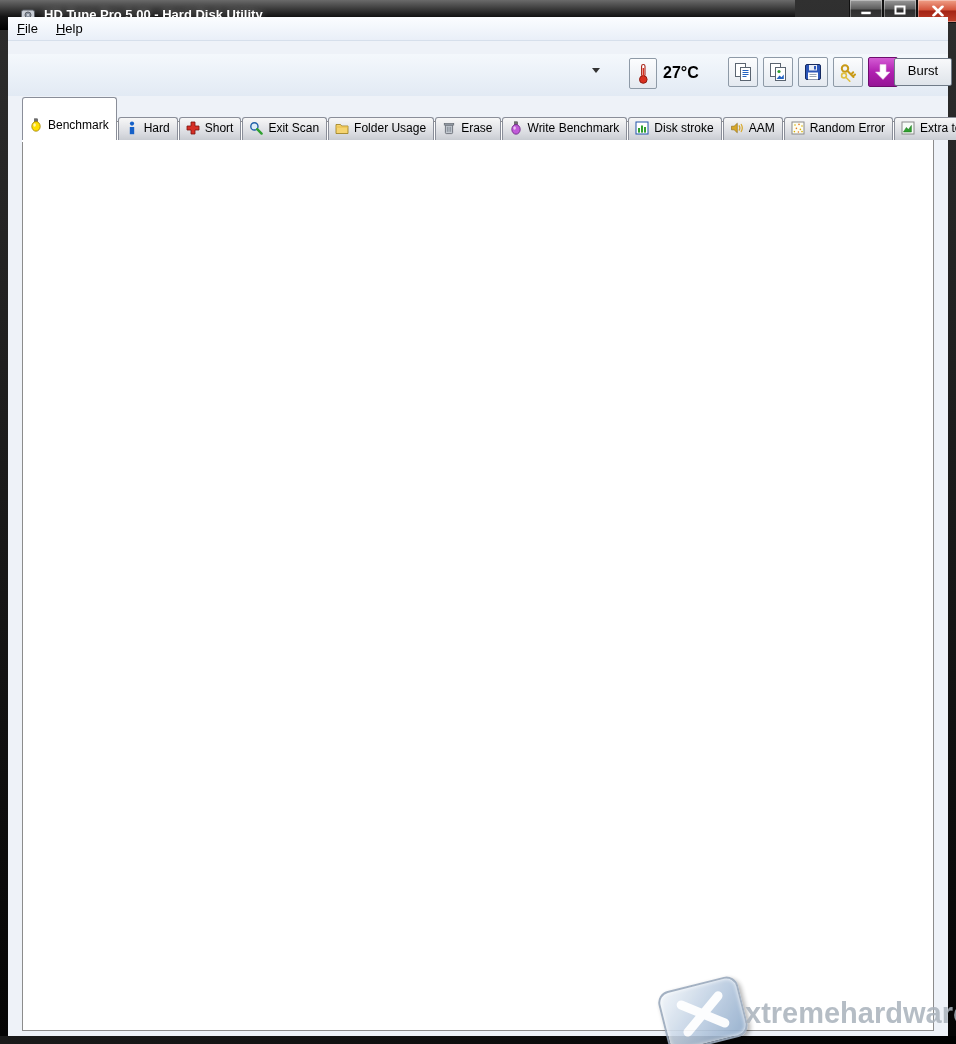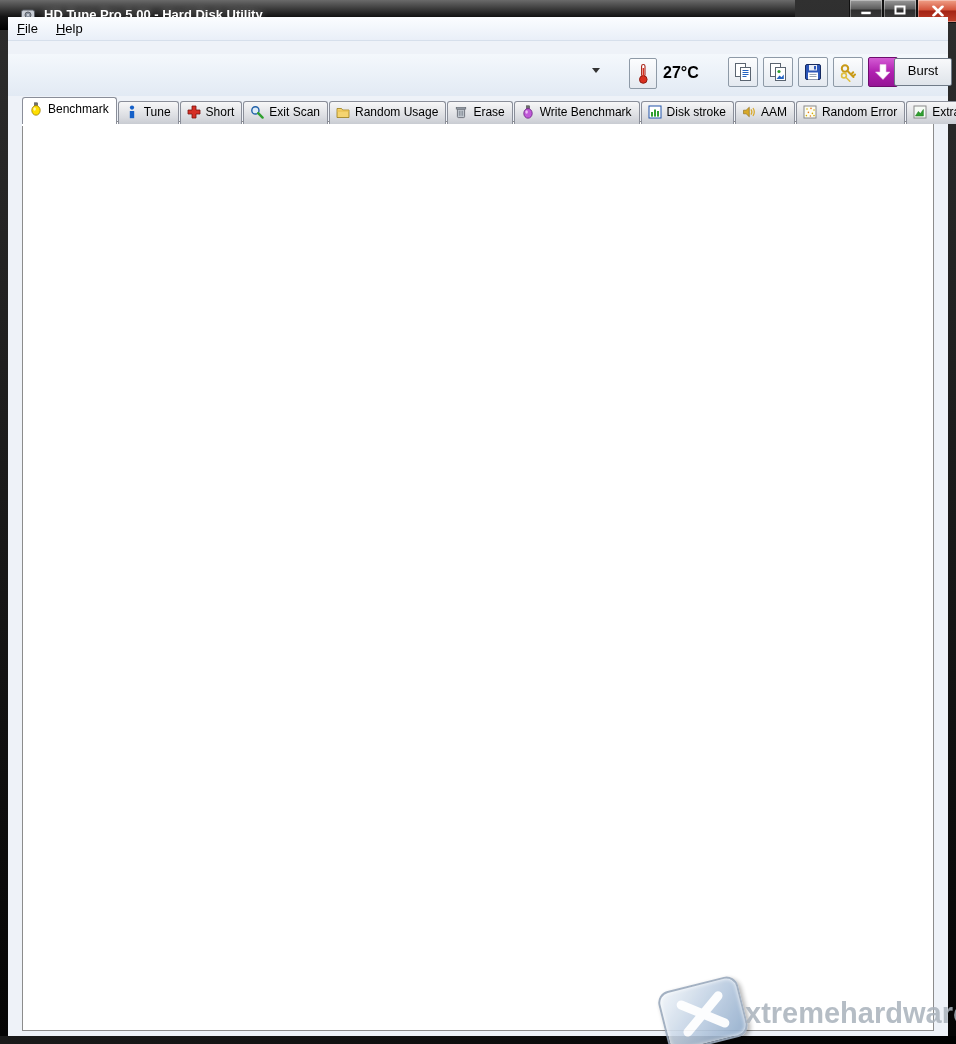--- a/index.html
+++ b/index.html
@@ -45,21 +45,21 @@
   .tbtn.magenta{background:linear-gradient(180deg,#d45cd4,#b01fb0 50%,#951595);border-color:#6d0d6d;}
   #temp-label{position:absolute;left:655px;top:10px;font-size:16px;font-weight:bold;}
   #exit-button{position:absolute;left:886px;top:4px;width:56px;height:26px;border:1px solid #707b88;
     border-radius:2px;background:linear-gradient(180deg,#f8f9fb,#dfe4ea);font-size:13px;
     text-align:center;line-height:24px;cursor:pointer;}
   
   #tabstrip{position:absolute;left:22px;top:97px;width:912px;height:24px;z-index:3;white-space:nowrap;}
   .tab{display:inline-block;position:relative;height:17px;margin-right:1px;padding:3px 7px 2px 6px;
     border:1px solid #8a8e99;border-bottom:none;border-radius:3px 3px 0 0;vertical-align:bottom;
     background:linear-gradient(180deg,#f7f7f7,#d9dbe0 70%,#c9ccd2);cursor:pointer;font-size:12px;}
-  .tab.active{height:20px;padding-top:4px;background:#fff;z-index:4;
+  .tab.active{height:20px;padding-top:20px;background:#fff;z-index:4;
     box-shadow:0 2px 0 #fff;}
   .tab .ticon{display:inline-block;width:14px;height:14px;vertical-align:-3px;margin-right:5px;}
   
   #panel{position:absolute;left:22px;top:121px;width:912px;height:910px;background:#fff;
     border:1px solid #8c8c8c;box-sizing:border-box;z-index:2;}
   
   #plot{position:absolute;left:55px;top:150px;width:746px;height:828px;
     background:linear-gradient(180deg,#000 0%,#050505 22%,#1c1c1c 55%,#2e2e2e 80%,#3e3e3e 100%);}
   #plot svg{overflow:visible;}
   .axis-unit{position:absolute;font-size:12px;color:#000;}
@@ -204,29 +204,29 @@
     <div id="exit-button">Burst</div>
   </div>
 
   <div id="tabstrip"><span class="tab active"><span class="ticon"><svg width="14" height="14" viewBox="0 0 14 14">
             <rect x="5.4" y="0.8" width="3.2" height="3" fill="#707070" stroke="#404040" stroke-width=".5"></rect>
             <ellipse cx="7" cy="8.4" rx="4.2" ry="4.8" fill="#ffdf00" stroke="#9c7e00" stroke-width=".8"></ellipse>
             <ellipse cx="5.6" cy="7" rx="1.3" ry="1.7" fill="#fff6b0"></ellipse>
           </svg></span><span>Benchmark</span></span><span class="tab"><span class="ticon"><svg width="14" height="14" viewBox="0 0 14 14">
             <circle cx="7" cy="2.6" r="2.1" fill="#1560c8"></circle>
             <path d="M4.8 6h4.4v7.2H4.8z" fill="#1560c8"></path>
-          </svg></span><span>Tune</span></span><span class="tab"><span class="ticon"><svg width="14" height="14" viewBox="0 0 14 14">
+          </svg></span><span>Hard</span></span><span class="tab"><span class="ticon"><svg width="14" height="14" viewBox="0 0 14 14">
             <path d="M5 1h4v4h4v4H9v4H5V9H1V5h4z" fill="#d62f26" stroke="#7c110c" stroke-width=".8"></path>
           </svg></span><span>Short</span></span><span class="tab"><span class="ticon"><svg width="14" height="14" viewBox="0 0 14 14">
             <circle cx="5.4" cy="5.4" r="3.6" fill="#ddecf8" stroke="#2060a8" stroke-width="1.4"></circle>
             <path d="M8.2 8.2L12.6 12.6" stroke="#2fa02f" stroke-width="2.4" stroke-linecap="round"></path>
           </svg></span><span>Exit Scan</span></span><span class="tab"><span class="ticon"><svg width="14" height="14" viewBox="0 0 14 14">
             <path d="M1 3.5h4.5l1.2 1.5H13v7.5H1z" fill="#f5d470" stroke="#9a7c18" stroke-width=".8"></path>
             <path d="M1 6h12" stroke="#e8bc48"></path>
-          </svg></span><span>Random Usage</span></span><span class="tab"><span class="ticon"><svg width="14" height="14" viewBox="0 0 14 14">
+          </svg></span><span>Folder Usage</span></span><span class="tab"><span class="ticon"><svg width="14" height="14" viewBox="0 0 14 14">
             <rect x="3.4" y="4" width="7.2" height="8.6" rx="1" fill="#c2c8d0" stroke="#5a6068" stroke-width=".8"></rect>
             <rect x="2.2" y="2.4" width="9.6" height="1.7" fill="#9aa2ac" stroke="#5a6068" stroke-width=".6"></rect>
             <path d="M5.4 5.8v5M7 5.8v5M8.6 5.8v5" stroke="#7e8690" stroke-width=".8"></path>
           </svg></span><span>Erase</span></span><span class="tab"><span class="ticon"><svg width="14" height="14" viewBox="0 0 14 14">
             <rect x="5.4" y="0.8" width="3.2" height="3" fill="#707070" stroke="#404040" stroke-width=".5"></rect>
             <ellipse cx="7" cy="8.4" rx="4.2" ry="4.8" fill="#c05ad8" stroke="#6a2080" stroke-width=".8"></ellipse>
             <ellipse cx="5.6" cy="7" rx="1.3" ry="1.7" fill="#ecc0f4"></ellipse>
           </svg></span><span>Write Benchmark</span></span><span class="tab"><span class="ticon"><svg width="14" height="14" viewBox="0 0 14 14">
             <rect x="1" y="1" width="12" height="12" fill="#fff" stroke="#2255aa"></rect>
             <rect x="3" y="7" width="2" height="4.6" fill="#2fa02f"></rect>

